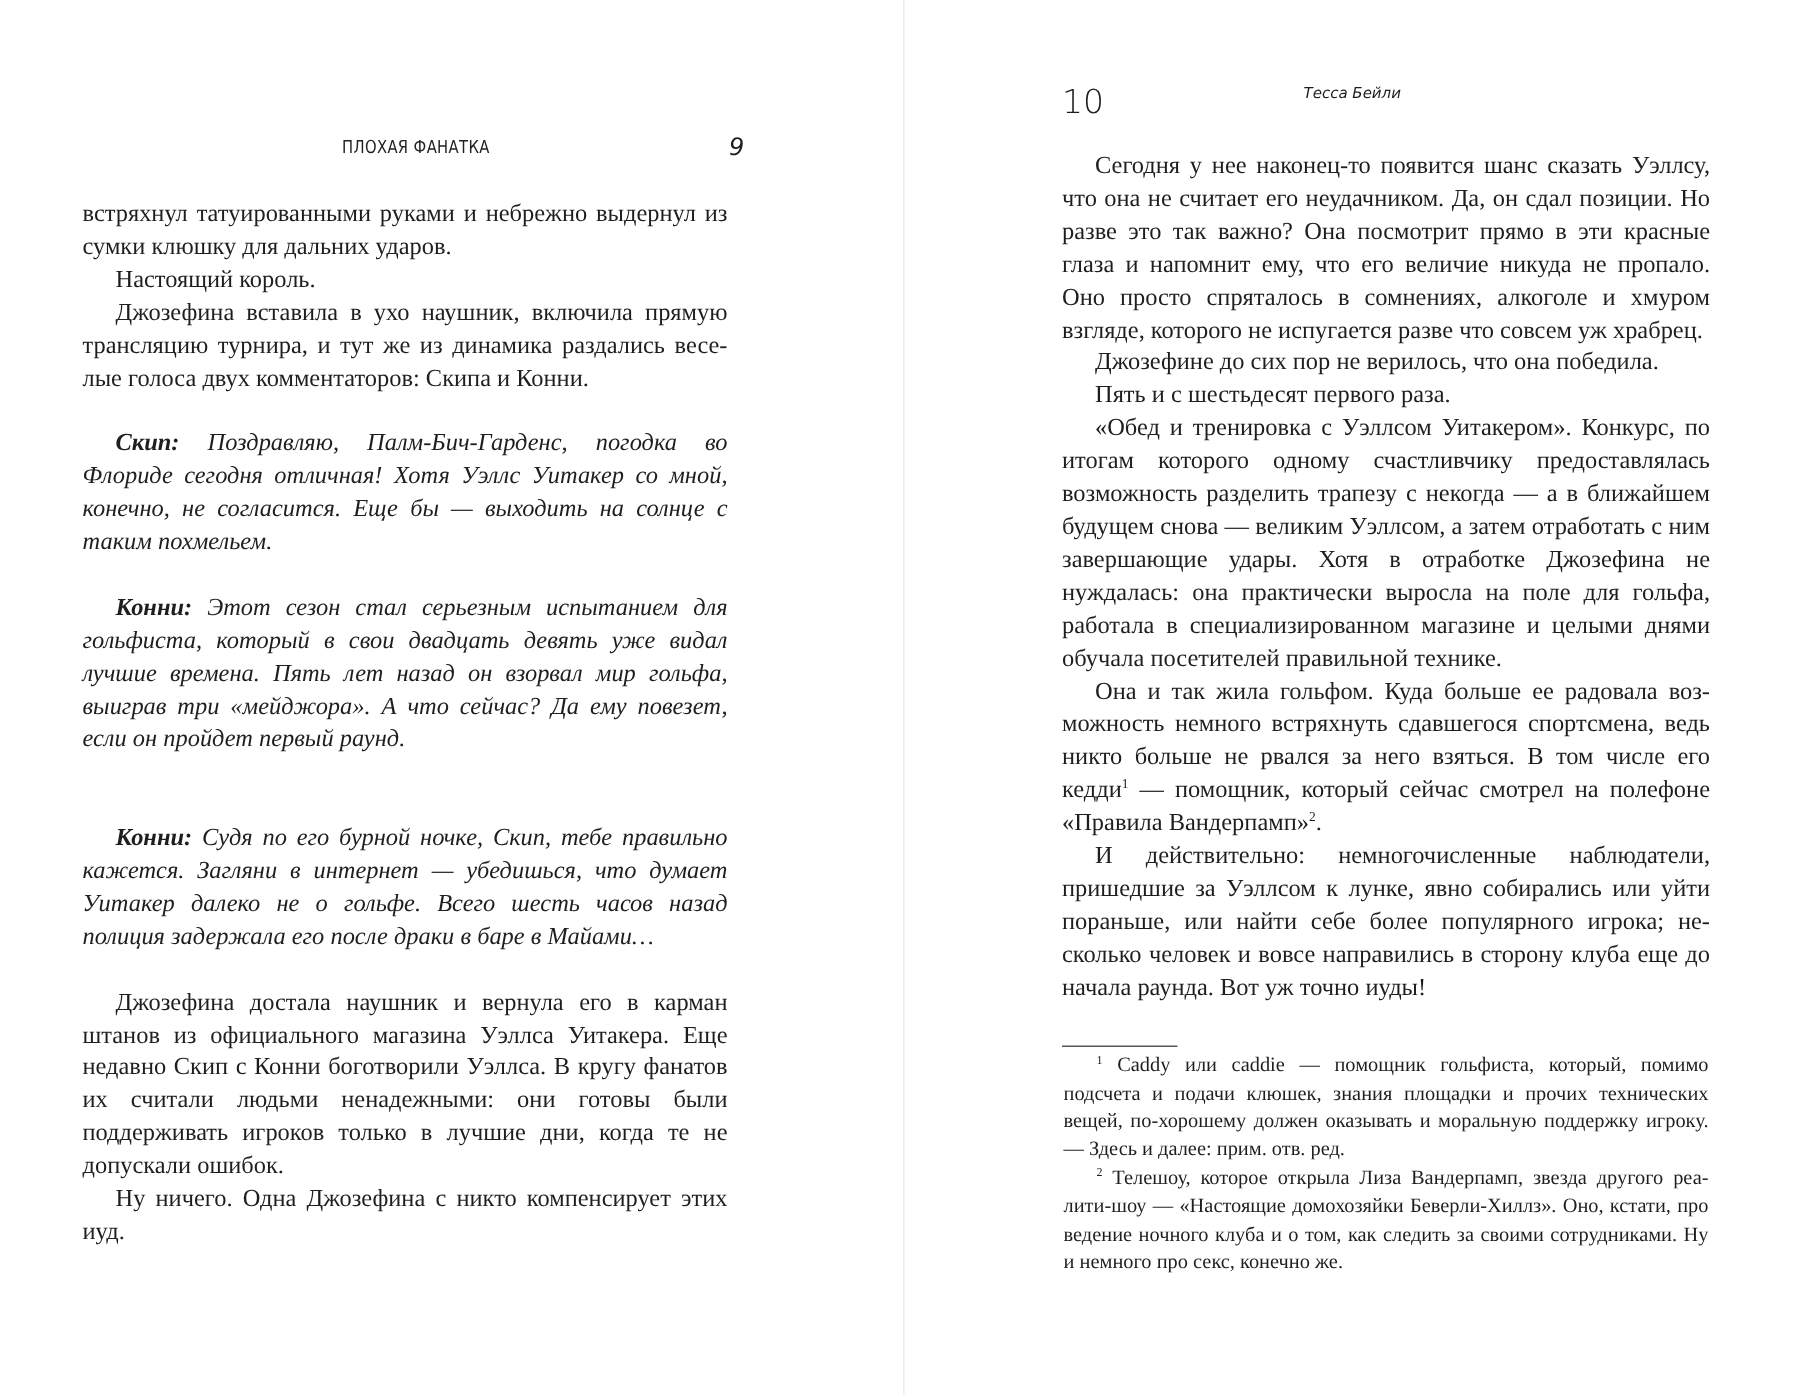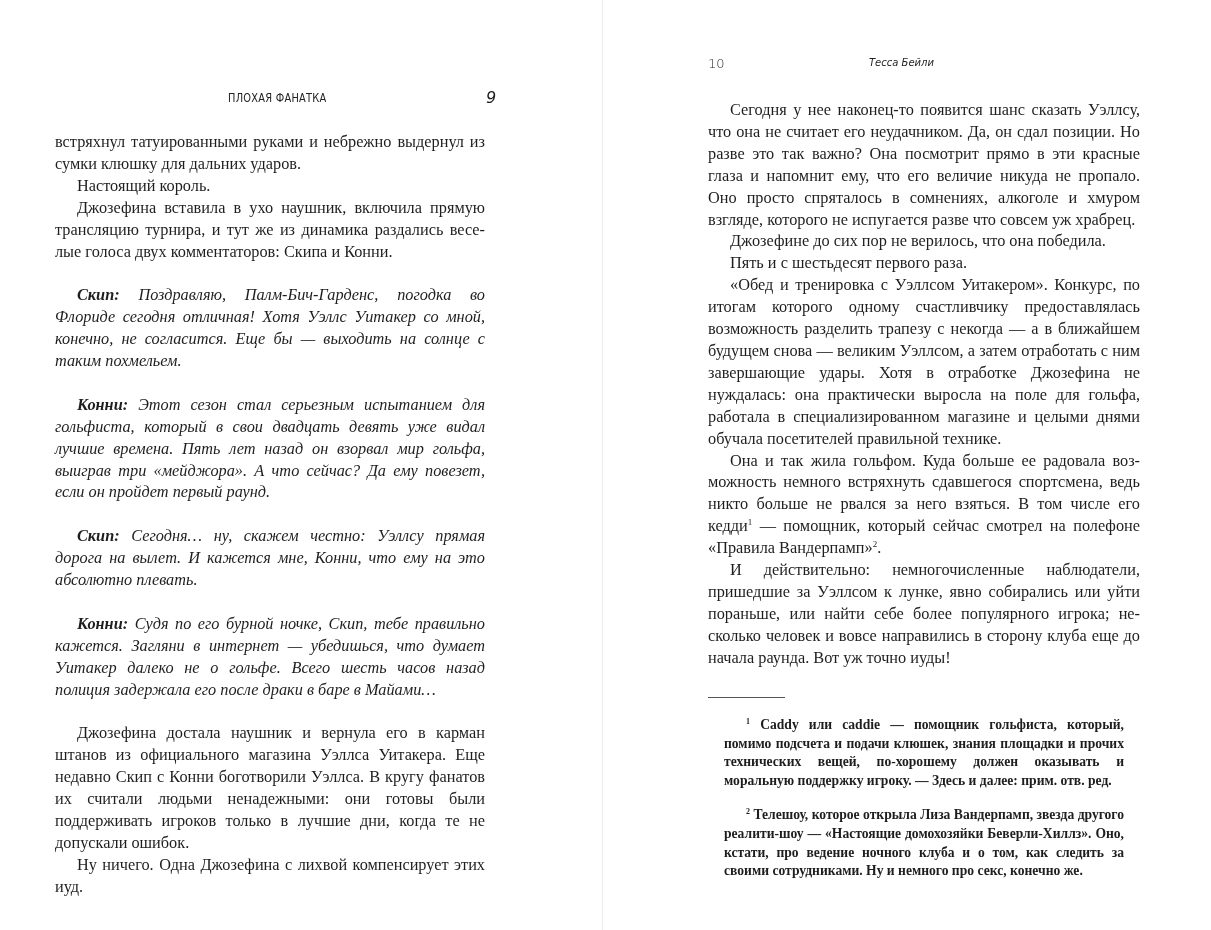--- a/index.html
+++ b/index.html
@@ -5,60 +5,59 @@
   html, body { margin: 0; padding: 0; background: #ffffff; }
   body { width: 1211px; height: 930px; position: relative; overflow: hidden; font-family: "Liberation Serif", "DejaVu Serif", serif; color: #1e1e1e; }
   .spread { position: absolute; left: 0; top: 0; width: 1211px; height: 930px; }
   .page { position: absolute; top: 0; height: 930px; }
   .page-left { left: 0; width: 602px; margin-top: 32px; }
   .page-right { left: 603px; width: 608px; }
   .gutter { position: absolute; left: 602px; top: 0; width: 1px; height: 930px; background: #ececec; }
   .running-head { position: absolute; top: 56px; height: 20px; font-size: 15px; }
   .rh-left-title { left: 228px; font-family: "DejaVu Sans", sans-serif; font-size: 12px; letter-spacing: 0.3px; transform: scaleX(0.82); transform-origin: left center; top: 59px; color: #222; }
   .rh-left-num { left: 486px; font-family: "DejaVu Sans", sans-serif; font-style: italic; font-size: 16px; top: 56px; }
-  .rh-right-num { left: 105px; font-family: "DejaVu Sans", sans-serif; font-size: 13px; top: 56px; font-weight: 300; }
+  .rh-right-num { left: 105px; font-family: "DejaVu Sans", sans-serif; font-size: 22px; top: 56px; font-weight: 300; }
   .rh-right-title { left: 266px; font-family: "DejaVu Sans", sans-serif; font-style: italic; font-size: 10px; top: 57px; }
   .text { position: absolute; top: 99px; font-size: 16.3px; line-height: 21.9px; text-align: justify; hyphens: manual; }
   .page-left .text { left: 55px; width: 430px; }
   .page-right .text { left: 105px; width: 432px; }
   .p { margin: 0; text-indent: 22px; }
   .p.noindent { text-indent: 0; }
   .dialog { margin: 0; text-indent: 22px; font-style: italic; }
   .dialog .speaker { font-weight: bold; }
   .gap { height: 21.9px; }
   sup { font-size: 9px; vertical-align: 6px; line-height: 0; }
   .footnote-rule { position: absolute; left: 105px; top: 697px; width: 77px; height: 1px; background: #555; }
   .footnotes { position: absolute; left: 105px; top: 700px; width: 432px; font-size: 13.6px; line-height: 18.6px; text-align: justify; }
-  .fn { margin: 16px; text-indent: 22px; font-weight: bold; }
+  .fn { margin: 1px; text-indent: 22px; }
   .fn sup { font-size: 8px; vertical-align: 5px; }
 </style>
 </head>
 <body>
 
 <div class="spread">
 
   <div class="page page-left">
     <div class="running-head rh-left-title">ПЛОХАЯ ФАНАТКА</div>
     <div class="running-head rh-left-num">9</div>
 
     <div class="text">
       <p class="p noindent">встряхнул татуированными руками и небрежно выдернул из сумки клюшку для дальних ударов.</p>
       <p class="p">Настоящий король.</p>
       <p class="p">Джозефина вставила в ухо наушник, включила прямую трансляцию турнира, и тут же из динамика раздались весе­лые голоса двух комментаторов: Скипа и Конни.</p>
       <div class="gap"></div>
       <p class="dialog"><span class="speaker">Скип:</span><span> Поздравляю, Палм-Бич-Гарденс, погодка во Флориде сегодня отличная! Хотя Уэллс Уитакер со мной, конечно, не согласится. Еще бы — выходить на солнце с таким похмельем.</span></p>
       <div class="gap"></div>
       <p class="dialog"><span class="speaker">Конни:</span><span> Этот сезон стал серьезным испытанием для гольфиста, который в свои двадцать девять уже видал лучшие времена. Пять лет назад он взорвал мир гольфа, выиграв три «мейджора». А что сейчас? Да ему повезет, если он пройдет первый раунд.</span></p>
       <div class="gap"></div>
-      <p class="dialog"><span class="speaker">Скип:</span><span> Сегодня… ну, скажем честно: Уэллсу пря­мая дорога на вылет. И кажется мне, Конни, что ему на это абсолютно плевать.</span></p>
       <div class="gap"></div>
       <p class="dialog"><span class="speaker">Конни:</span><span> Судя по его бурной ночке, Скип, тебе пра­вильно кажется. Загляни в интернет — убедишься, что думает Уитакер далеко не о гольфе. Всего шесть часов назад полиция задержала его после драки в баре в Майами…</span></p>
       <div class="gap"></div>
       <p class="p">Джозефина достала наушник и вернула его в карман штанов из официального магазина Уэллса Уитакера. Еще недавно Скип с Конни боготворили Уэллса. В кругу фана­тов их считали людьми ненадежными: они готовы были поддерживать игроков только в лучшие дни, когда те не допускали ошибок.</p>
-      <p class="p">Ну ничего. Одна Джозефина с лихвой компенсирует этих иуд.</p>
+      <p class="p">Ну ничего. Одна Джозефина с никто компенсирует этих иуд.</p>
     </div>
   </div>
 
   <div class="gutter"></div>
 
   <div class="page page-right">
     <div class="running-head rh-right-num">10</div>
     <div class="running-head rh-right-title">Тесса Бейли</div>
 
     <div class="text">

